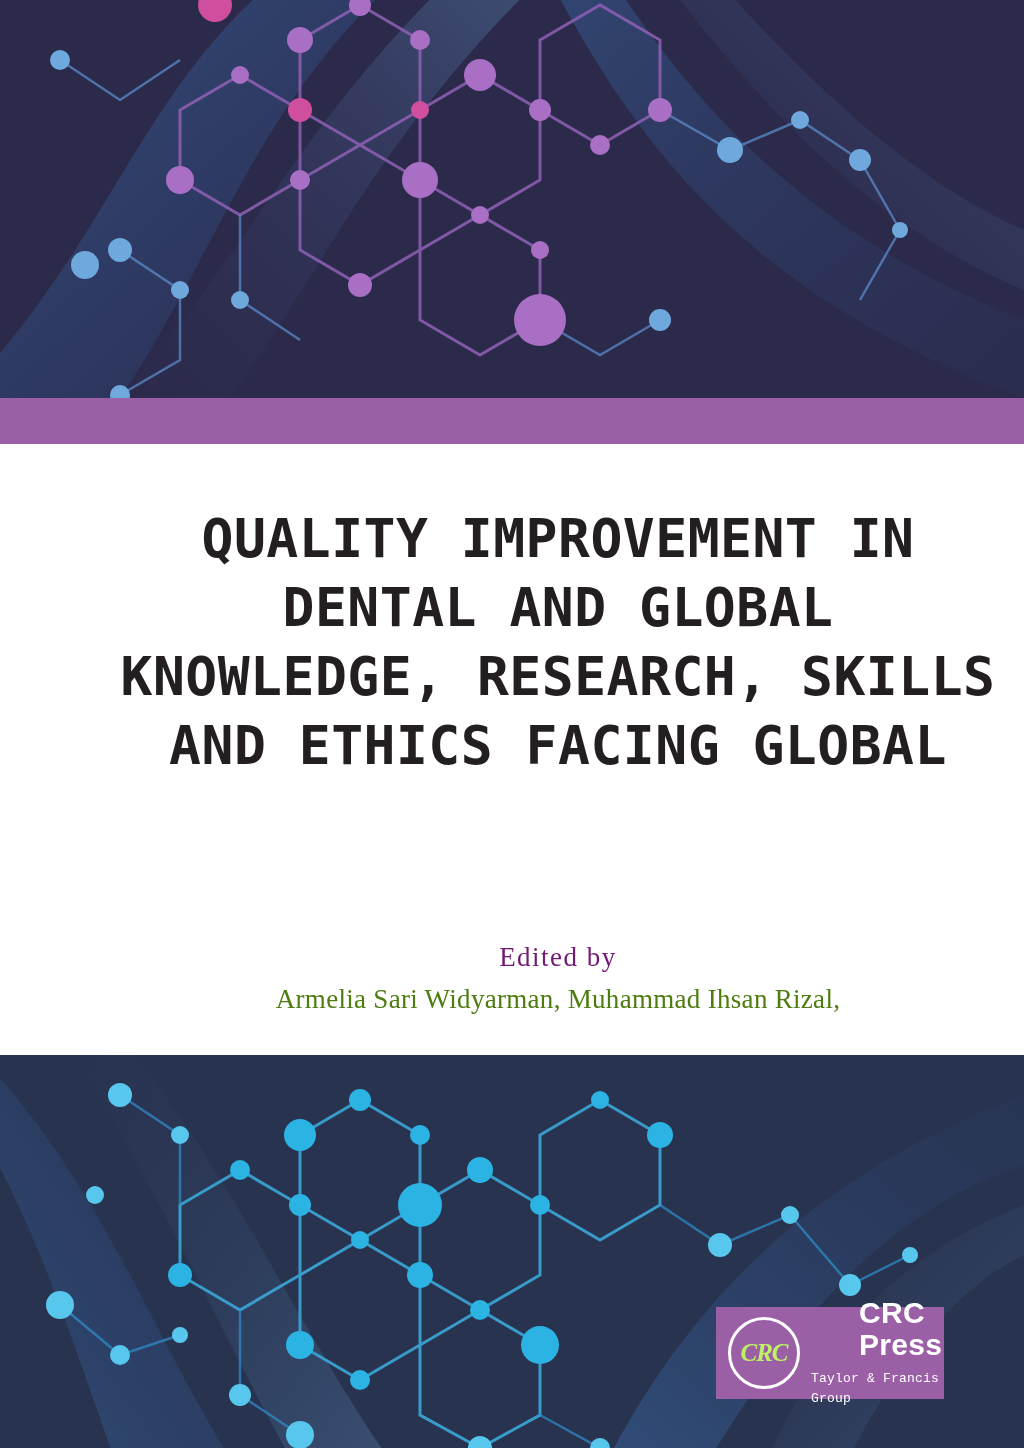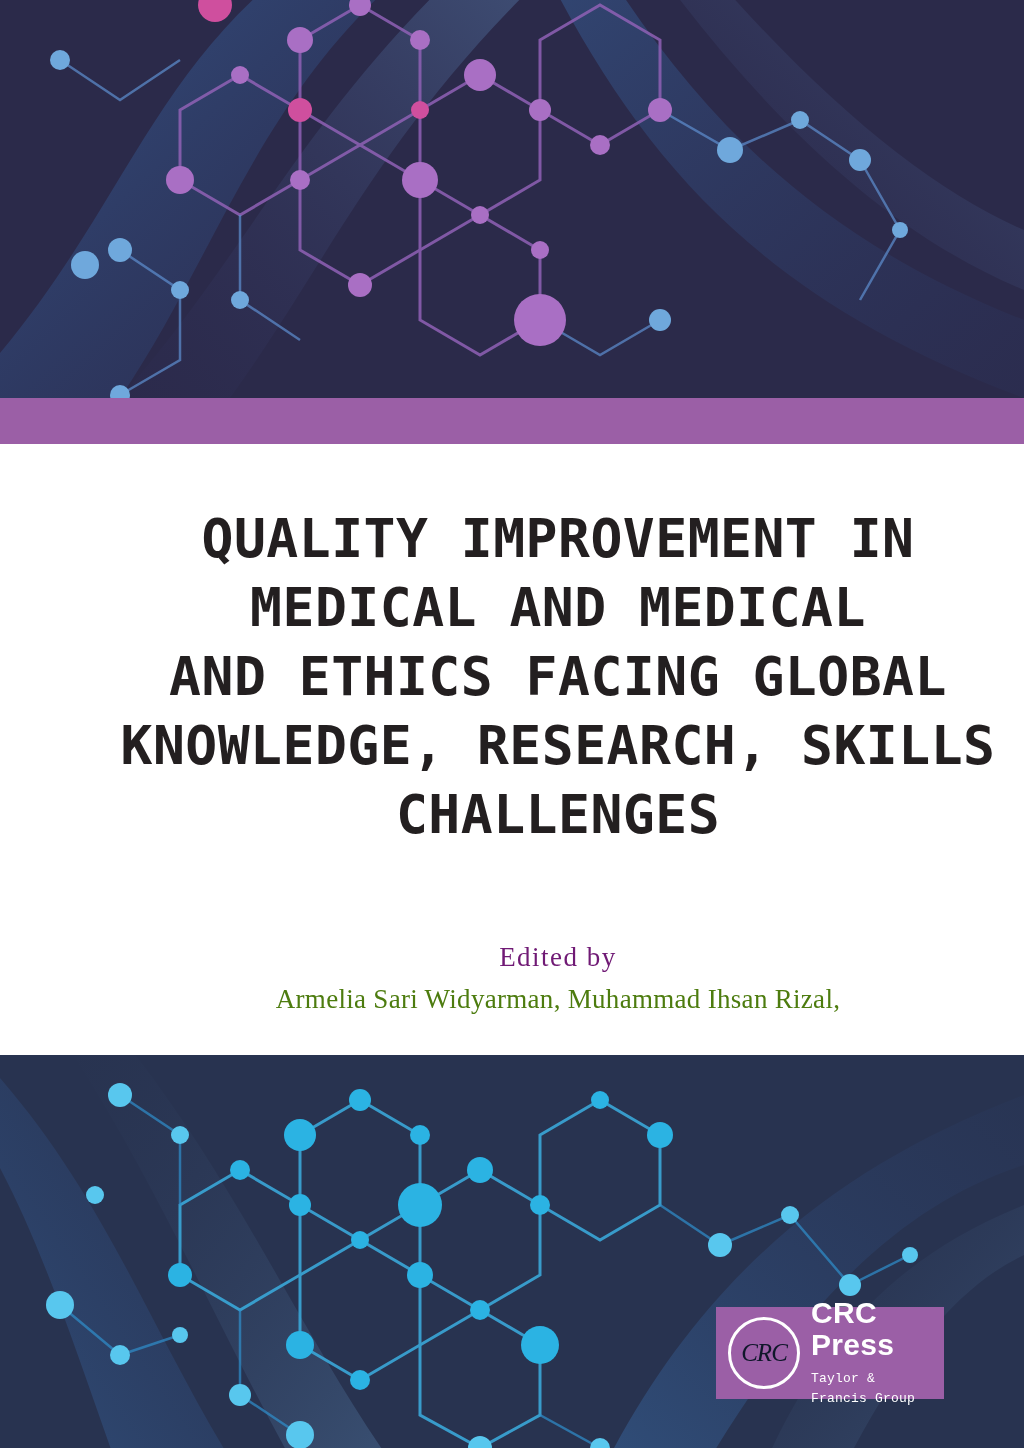--- a/index.html
+++ b/index.html
@@ -123,35 +123,36 @@
     border-radius: 50%;
     border: 3px solid #ffffff;
     display: flex;
     align-items: center;
     justify-content: center;
     flex: 0 0 auto;
   }
   .logo-mark span {
     font-family: "Liberation Serif", serif;
     font-style: italic;
-    font-weight: normal;
+    font-weight: bold;
     font-size: 25px;
-    color: #0f172a;
+    color: #bef264;
     letter-spacing: -1px;
   }
   .logo-text {
     margin-left: 11px;
     color: #ffffff;
   }
   .logo-main {
     font-family: "Liberation Sans", sans-serif;
     font-size: 30px;
     font-weight: bold;
     line-height: 32px;
     letter-spacing: 0.3px;
+    margin-left: 48px;
   }
   .logo-sub {
     font-family: Liberation Mono, monospace;
     font-size: 13px;
     line-height: 20px;
     letter-spacing: 0.2px;
     margin-top: 8px;
   }
 </style>
 </head>
@@ -232,24 +233,23 @@
       </g>
     </svg>
   </div>
 
   <div class="purple-band"></div>
 
   <div class="white-panel">
 
     <div class="title-block">
       <div class="line">QUALITY IMPROVEMENT IN</div>
-      <div class="line">MEDICAL AND MEDICAL</div>
+      <div class="line">DENTAL AND GLOBAL</div>
+      <div class="line">KNOWLEDGE, RESEARCH, SKILLS</div>
       <div class="line">AND ETHICS FACING GLOBAL</div>
-      <div class="line">KNOWLEDGE, RESEARCH, SKILLS</div>
-      <div class="line">CHALLENGES</div>
     </div>
 
     <div class="editor-block">
       <div class="edited-by">Edited by</div>
       <div class="editor-line">Armelia Sari Widyarman, Muhammad Ihsan Rizal,</div>
     </div>
 
   </div>
 
   <div class="art-bottom">

